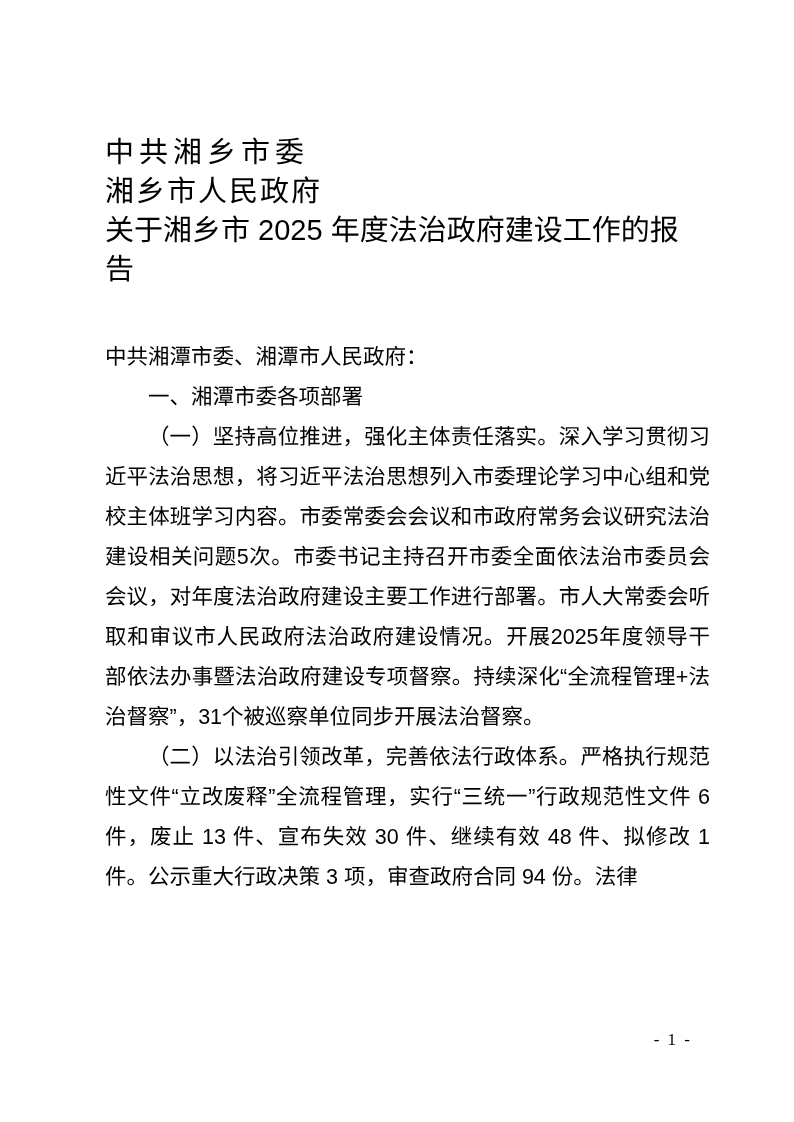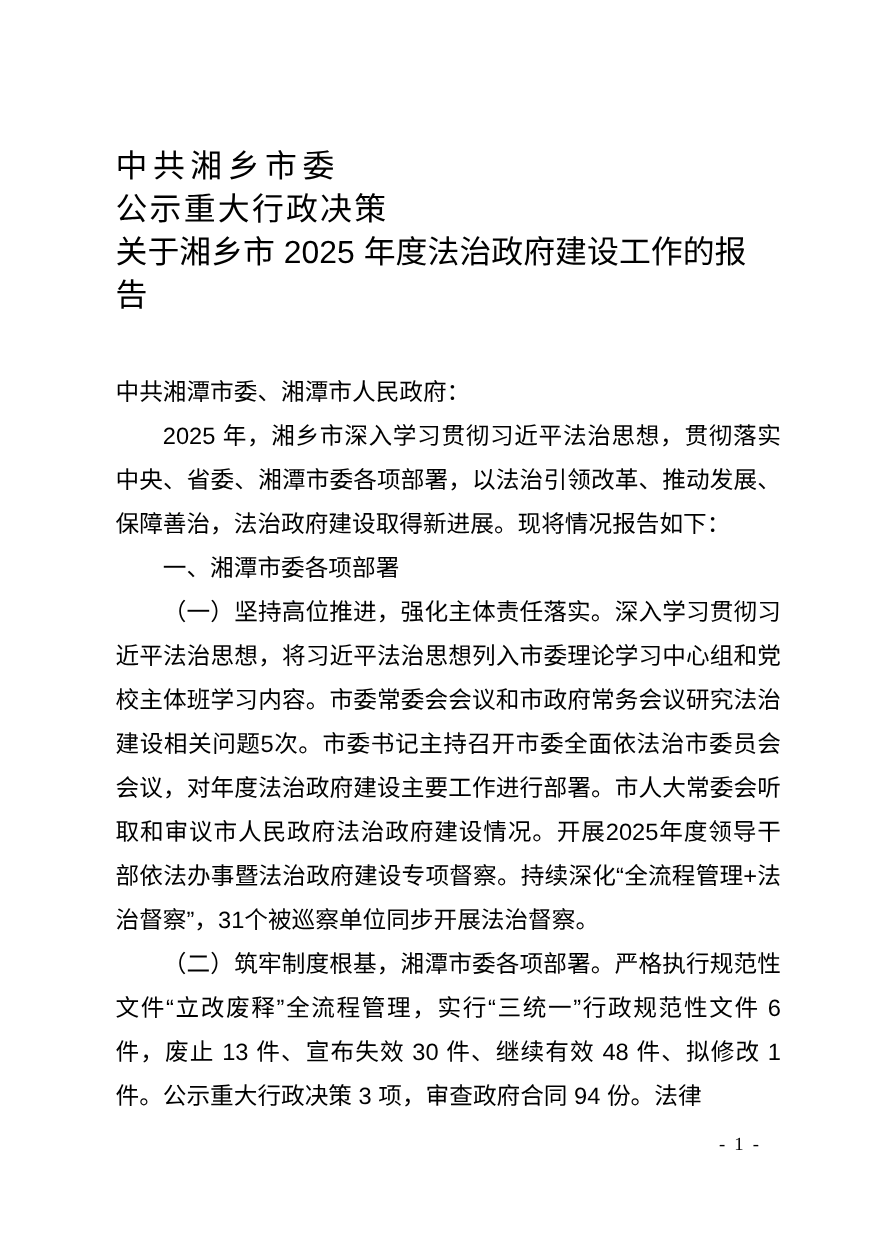--- a/index.html
+++ b/index.html
@@ -64,31 +64,30 @@
     color: #000000;
   }
 </style>
 </head>
 <body>
 
 <div class="page">
 
   <h1 class="doc-title">
     <span class="title-line t1">中共湘乡市委</span>
-    <span class="title-line t2">公示重大行政决策</span>
+    <span class="title-line t2">湘乡市人民政府</span>
     <span class="title-line t3">关于湘乡市 2025 年度法治政府建设工作的报告</span>
   </h1>
 
   <div class="doc-body">
     <p class="salutation">中共湘潭市委、湘潭市人民政府：</p>
 
-    <p class="indent">2025 年，湘乡市深入学习贯彻习近平法治思想，贯彻落实中央、省委、湘潭市委各项部署，以法治引领改革、推动发展、保障善治，法治政府建设取得新进展。现将情况报告如下：</p>
 
     <p class="indent">一、湘潭市委各项部署</p>
 
     <p class="indent"><span class="lead-bold">（一）坚持高位推进，强化主体责任落实。</span><span>深入学习贯彻习近平法治思想，将习近平法治思想列入市委理论学习中心组和党校主体班学习内容。市委常委会会议和市政府常务会议研究法治建设相关问题5次。市委书记主持召开市委全面依法治市委员会会议，对年度法治政府建设主要工作进行部署。市人大常委会听取和审议市人民政府法治政府建设情况。开展2025年度领导干部依法办事暨法治政府建设专项督察。持续深化“全流程管理+法治督察”，31个被巡察单位同步开展法治督察。</span></p>
 
-    <p class="indent"><span class="lead-bold">（二）筑牢制度根基，湘潭市委各项部署。</span><span>严格执行规范性文件“立改废释”全流程管理，实行“三统一”行政规范性文件 6 件，废止 13 件、宣布失效 30 件、继续有效 48 件、拟修改 1 件。公示重大行政决策 3 项，审查政府合同 94 份。法律</span></p>
+    <p class="indent"><span class="lead-bold">（二）以法治引领改革，完善依法行政体系。</span><span>严格执行规范性文件“立改废释”全流程管理，实行“三统一”行政规范性文件 6 件，废止 13 件、宣布失效 30 件、继续有效 48 件、拟修改 1 件。公示重大行政决策 3 项，审查政府合同 94 份。法律</span></p>
   </div>
 
   <div class="page-number">- 1 -</div>
 
 </div>
 
 </body></html>

